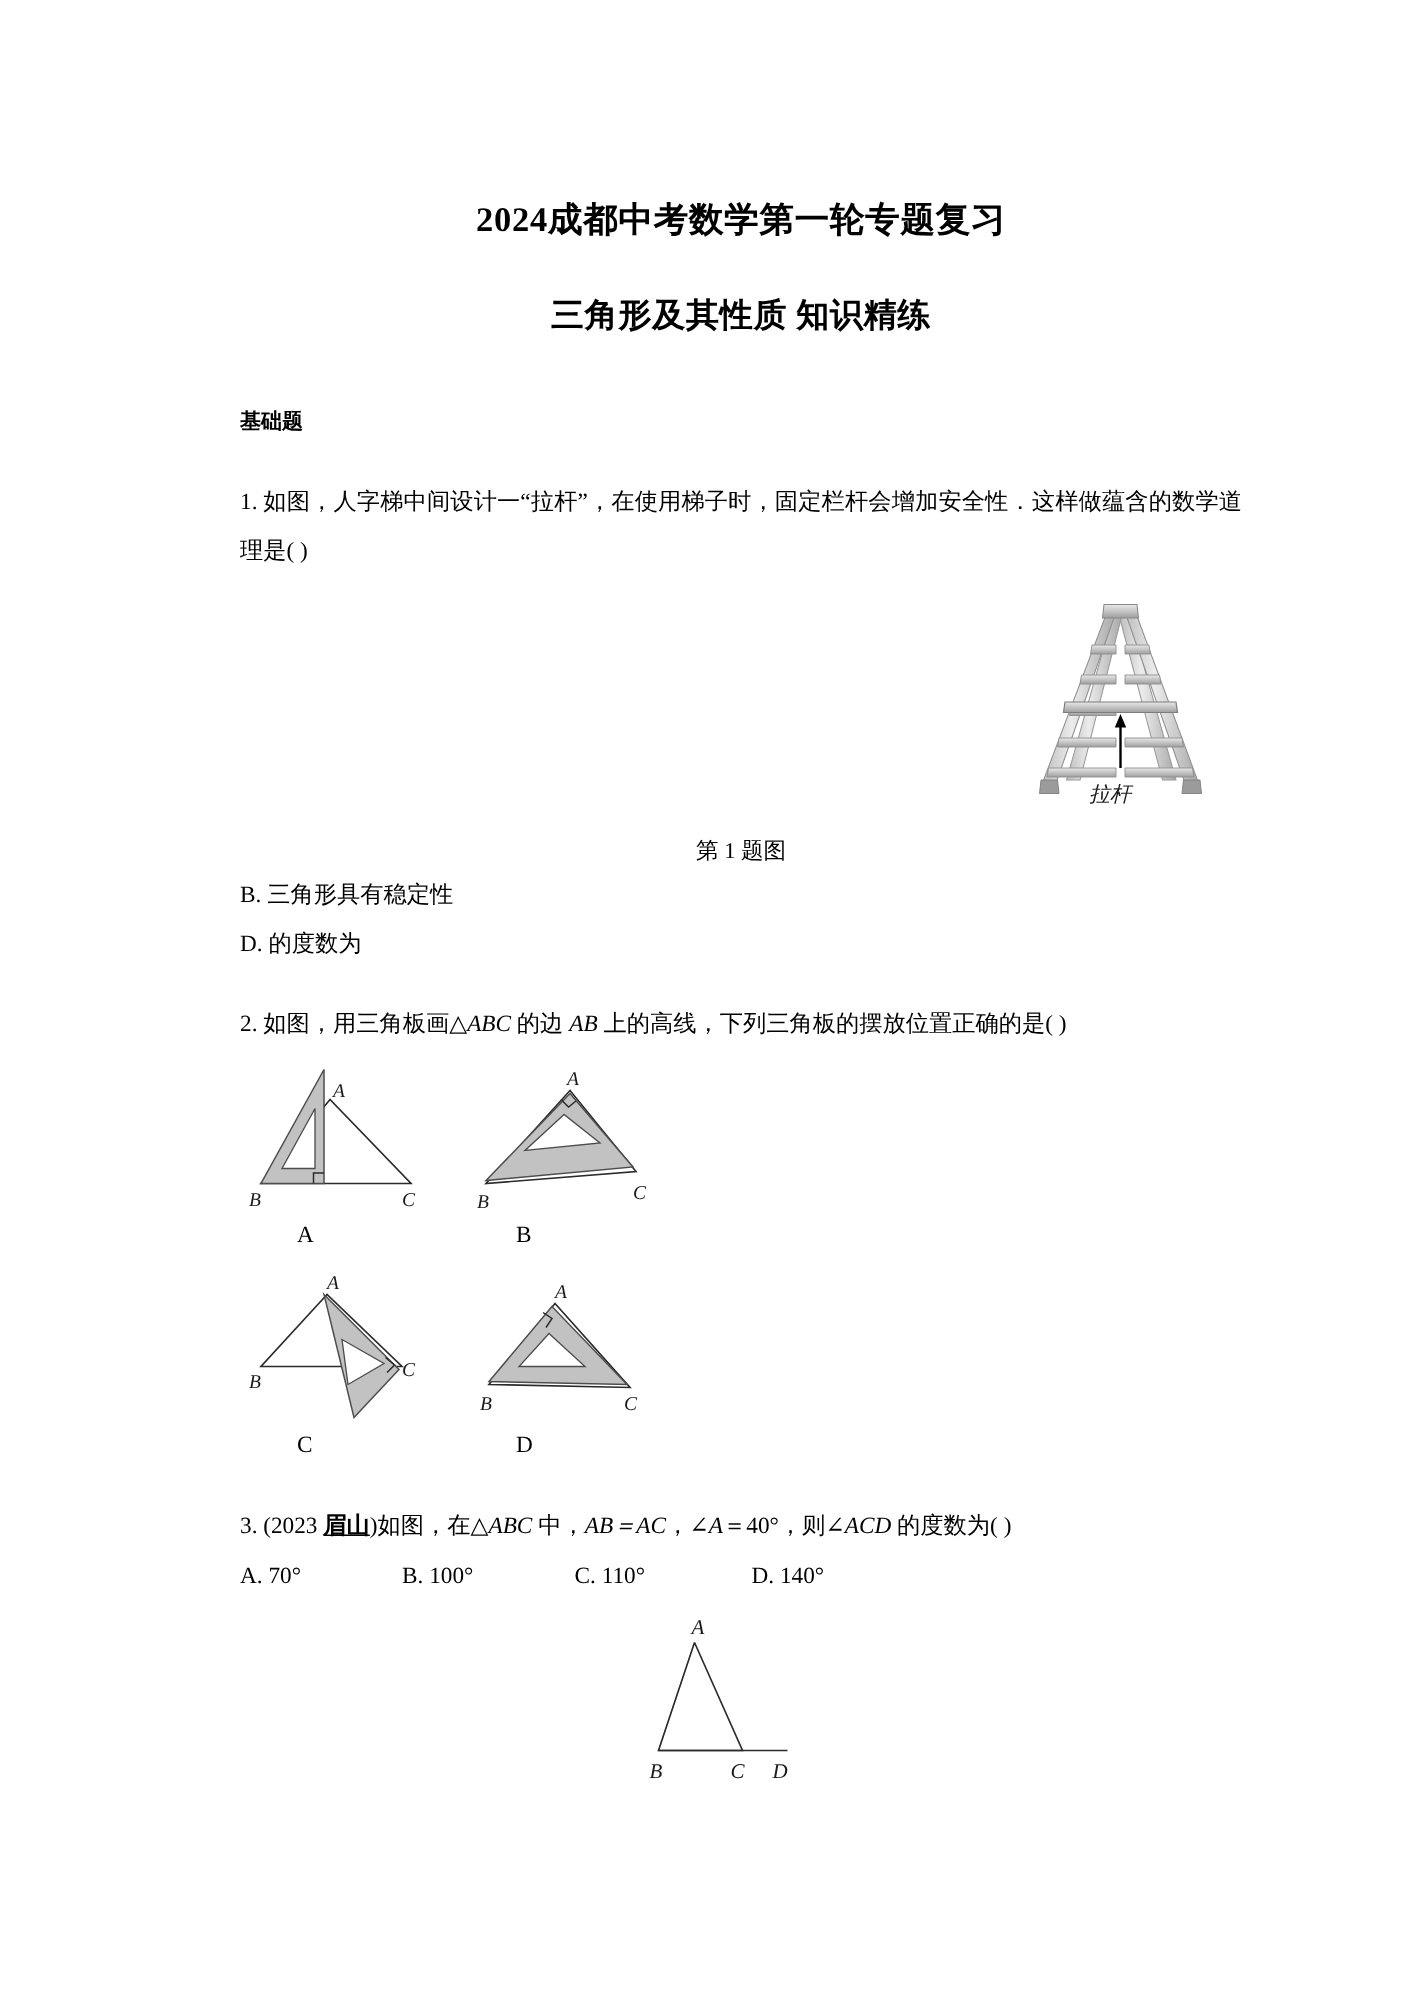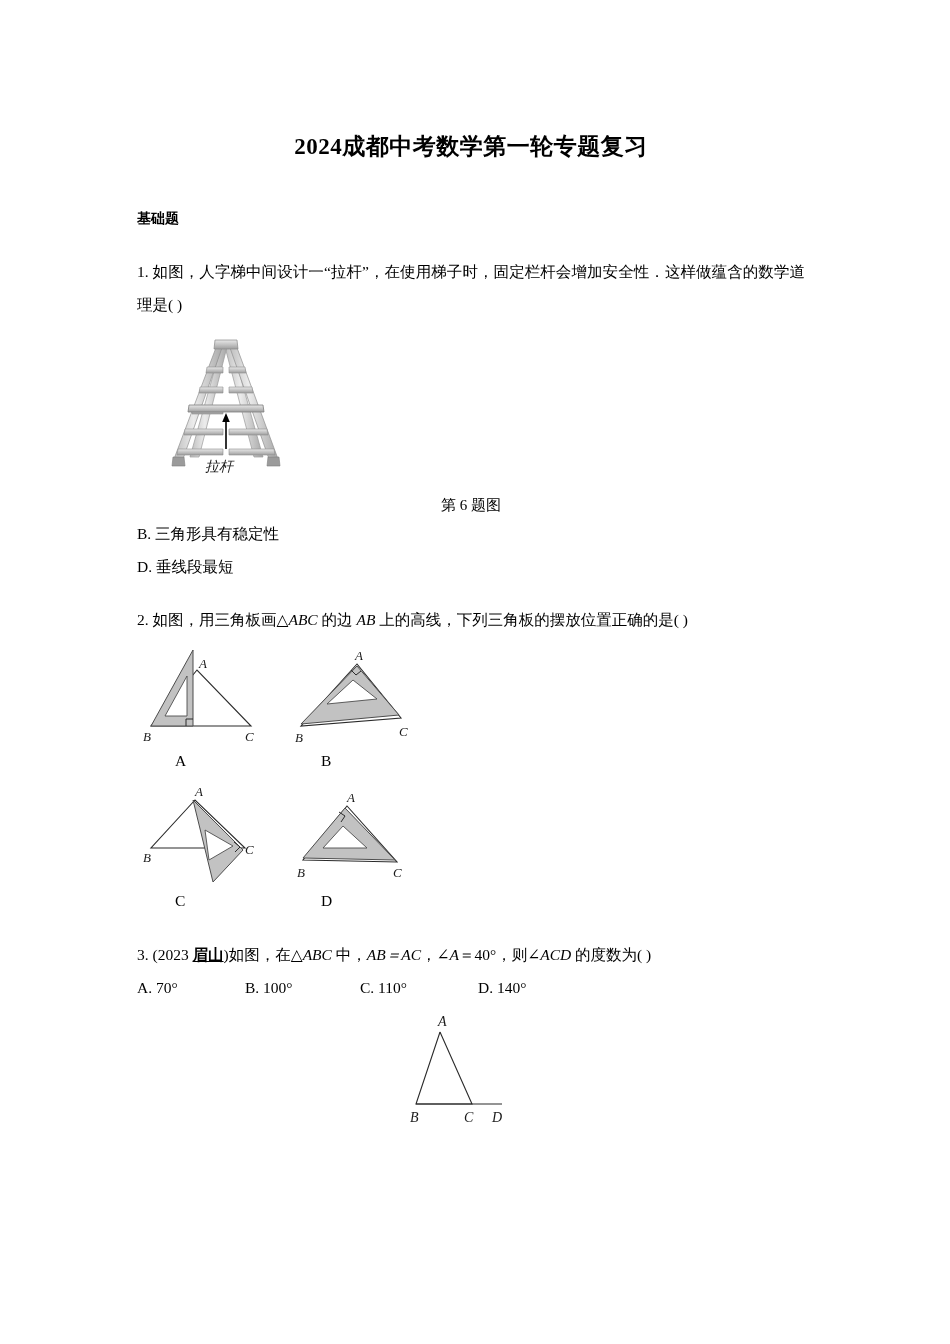--- a/index.html
+++ b/index.html
@@ -19,21 +19,21 @@
   .page {
     position: relative;
     width: 950px;
     height: 1344px;
     padding: 0;
     box-sizing: border-box;
   }
 
   .content {
     position: absolute;
-    left: 137px;
+    left: 160px;
     top: 0;
     width: 668px;
   }
 
   
   .doc-title {
     text-align: center;
     font-weight: bold;
     font-size: 23px;
     letter-spacing: 0.5px;
@@ -83,21 +83,21 @@
 
   
   .fig-block {
     position: relative;
     width: 100%;
   }
 
   .ladder-wrap {
     width: 100%;
     display: flex;
-    justify-content: flex-start;
+    justify-content: flex-end;
     margin-top: 8px;
   }
 
   .cap1 { margin-top: 12px; }
 
   
   .opt-grid {
     margin-top: 6px;
     position: relative;
     width: 100%;
@@ -139,20 +139,21 @@
     fill: #1a1a1a;
   }
 </style>
 </head>
 <body>
 
 <div class="page">
   <div class="content">
 
     <div class="doc-title">2024成都中考数学第一轮专题复习</div>
+    <div class="doc-subtitle">三角形及其性质  知识精练</div>
 
     <div class="section-head">基础题</div>
 
     <div class="q-text q1">1. 如图，人字梯中间设计一“拉杆”，在使用梯子时，固定栏杆会增加安全性．这样做蕴含的数学道理是(      )</div>
 
     <div class="fig-block">
       <div class="ladder-wrap">
         <svg width="170" height="152" viewBox="0 0 170 152">
           <defs>
             <linearGradient id="metalV" x1="0" y1="0" x2="1" y2="0">
@@ -190,25 +191,25 @@
 
           <polygon points="36,128 47,128 48,137 35,137" fill="#9b9b9b" stroke="#7d7d7d" stroke-width="0.6"></polygon>
           <polygon points="131,128 142,128 143,137 130,137" fill="#9b9b9b" stroke="#7d7d7d" stroke-width="0.6"></polygon>
 
           <line x1="89" y1="120" x2="89" y2="90" stroke="#000000" stroke-width="1.6"></line>
           <polygon points="89,84 85.2,93 92.8,93" fill="#000000"></polygon>
 
           <text x="68" y="142" font-size="14" font-style="normal" font-family="'Liberation Sans', sans-serif" fill="#000000">拉杆</text>
         </svg>
       </div>
-      <div class="fig-caption cap1">第 6 题图</div>
+      <div class="fig-caption cap1">第 1 题图</div>
     </div>
 
     <div class="opt-line">B. 三角形具有稳定性</div>
-    <div class="opt-line">D. 垂线段最短</div>
+    <div class="opt-line">D. 的度数为</div>
 
     <div class="q-text q2"><span>2. 如图，用三角板画△</span><span class="italic">ABC</span><span> 的边 </span><span class="italic">AB</span><span> 上的高线，下列三角板的摆放位置正确的是(      )</span></div>
 
     <div class="opt-grid">
 
       <div class="opt-row">
 
         <div class="opt-cell left">
           <svg width="150" height="110" viewBox="0 0 150 110">
 

